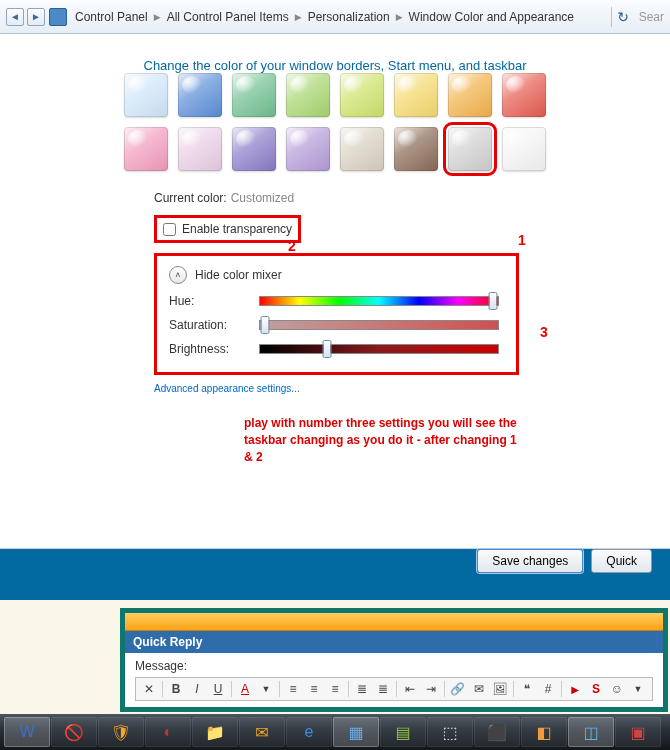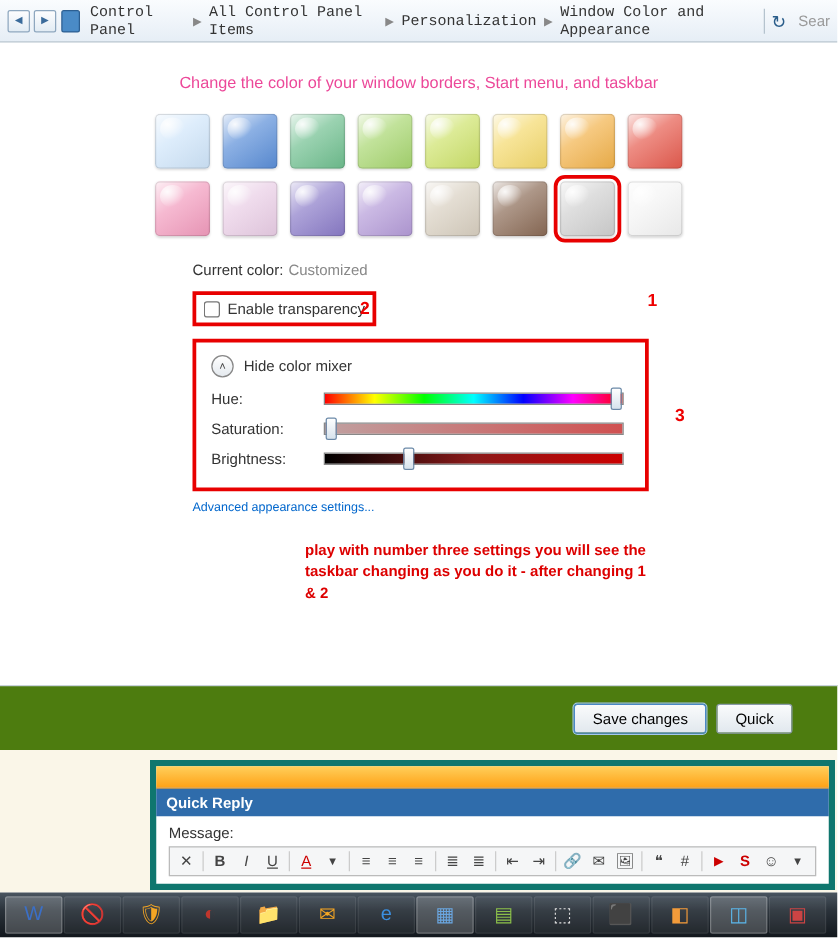--- a/index.html
+++ b/index.html
@@ -2,28 +2,28 @@
 <html><head>
 <meta charset="utf-8">
 <style>
 * { box-sizing: border-box; margin: 0; padding: 0; font-family: "Segoe UI", Tahoma, sans-serif; }
 body { width: 670px; height: 750px; background: #fff; position: relative; overflow: hidden; }
 
 .breadcrumb { height: 34px; background: linear-gradient(#fafcfe,#e6eef6); border-bottom: 1px solid #b5c3ce; display: flex; align-items: center; font-size: 12px; color: #333; padding: 0 6px; }
 .bc-nav { display: flex; align-items: center; gap: 3px; }
 .bc-arrow { width: 18px; height: 18px; border: 1px solid #8ea7bf; border-radius: 2px; background: linear-gradient(#fdfdfe,#e2ecf4); color: #3a6b9b; font-size: 10px; display:flex;align-items:center;justify-content:center; }
 .bc-icon { width: 18px; height: 18px; margin: 0 4px; background: #4a8bc7; border: 1px solid #2c5f92; border-radius: 2px; }
-.bc-item { padding: 2px 4px; font-family: Liberation Mono, monospace; }
+.bc-item { padding: 2px 4px; }
 .bc-sep { color: #888; font-size: 9px; padding: 0 2px; }
 .bc-search { margin-left: auto; display: flex; align-items: center; gap: 4px; }
 .bc-refresh { width: 20px; height: 20px; color: #2a5d8a; font-size: 14px; display:flex;align-items:center;justify-content:center; border-left:1px solid #b5c3ce; padding-left:4px;}
 .bc-sbox { color: #999; font-size: 12px; padding-left: 4px; }
 
 .content { padding: 24px 40px 10px 40px; }
-.heading { color: #ec4899; font-size: 13px; text-align: center; margin-bottom: 18px; }
+.heading { color: #0369a1; font-size: 13px; text-align: center; }
 
 .swatches { display: flex; flex-direction: column; align-items: center; gap: 10px; margin-bottom: 20px; }
 .swatch-row { display: flex; gap: 10px; }
 .swatch { width: 44px; height: 44px; border-radius: 4px; position: relative; box-shadow: inset 0 0 0 1px rgba(0,0,0,.12), 0 1px 2px rgba(0,0,0,.15); background: linear-gradient(145deg, rgba(255,255,255,.85) 0%, rgba(255,255,255,.3) 40%, rgba(0,0,0,.05) 100%), var(--c); }
 .swatch::after { content:""; position:absolute; left:4px; top:3px; width:20px; height:18px; border-radius:50%; background: radial-gradient(ellipse at 30% 30%, rgba(255,255,255,.9), rgba(255,255,255,0) 70%); }
 .swatch.selected { outline: 3px solid #e80000; outline-offset: 2px; }
 
 .annotation { position: absolute; color: #e00; font-weight: bold; font-size: 14px; }
 
 .section { margin-left: 114px; font-size: 12px; color: #333; }
@@ -44,21 +44,21 @@
 
 .hue-slider { flex: 1; height: 10px; background: linear-gradient(90deg,#f00,#ff0,#0f0,#0ff,#00f,#f0f,#f00); border: 1px solid #888; position: relative; max-width: 240px; }
 .sat-slider { flex: 1; height: 10px; background: linear-gradient(90deg,#c0a0a0,#d05050); border: 1px solid #888; position: relative; max-width: 240px; }
 .bri-slider { flex: 1; height: 10px; background: linear-gradient(90deg,#000,#8b1a1a,#c00); border: 1px solid #888; position: relative; max-width: 240px; }
 .mthumb { position: absolute; top: -5px; width: 9px; height: 18px; background: linear-gradient(#fefefe,#d7e3ed); border: 1px solid #6b89a8; border-radius: 2px; transform: translateX(-50%); }
 
 .advlink { color: #0066cc; font-size: 10px; margin-top: 8px; display: inline-block; }
 
 .note { color: #d00; font-weight: bold; font-size: 12px; margin: 20px 0 0 90px; width: 280px; line-height: 1.4; }
 
-.btnbar { position: absolute; left: 0; right: 0; top: 548px; height: 52px; background: #4d7c0f; border-top: 1px solid #c9d3da; display: flex; justify-content: flex-end; align-items: center; padding-right: 36px; gap: 8px; }
+.btnbar { position: absolute; left: 0; right: 0; top: 548px; height: 52px; background: #0369a1; border-top: 1px solid #c9d3da; display: flex; justify-content: flex-end; align-items: flex-start; padding-right: 18px; gap: 8px; }
 .wbtn { font-size: 12px; padding: 4px 14px; background: linear-gradient(#fafbfc,#e1e8ee); border: 1px solid #8a9aa8; border-radius: 3px; cursor: pointer; }
 .wbtn.primary { border-color: #4a88c6; box-shadow: 0 0 0 1px #a6c8ea; }
 
 .below { position: absolute; left:0; right:0; top: 600px; bottom: 36px; background: #faf6e8; }
 .forum { position: absolute; left: 120px; top: 8px; right: 2px; background: #fff; border: 5px solid #0f766e; }
 .forum .orange { height: 18px; background: linear-gradient(#ffcf5b,#ffa217); border-bottom:1px solid #cc7f0d; }
 .qr-head { background: #2f6cab; color: #fff; font-weight: bold; font-size: 12px; padding: 4px 8px; }
 .qr-body { padding: 6px 10px; font-size: 12px; color: #333; }
 .qr-tb { margin-top: 4px; border: 1px solid #bbb; background: #f5f6f7; padding: 3px 4px; display: flex; gap: 3px; align-items: center; font-size: 12px; height: 24px; overflow:hidden;}
 .tbtn { width: 18px; height: 18px; font-size: 12px; display:flex;align-items:center;justify-content:center; color:#444;}

